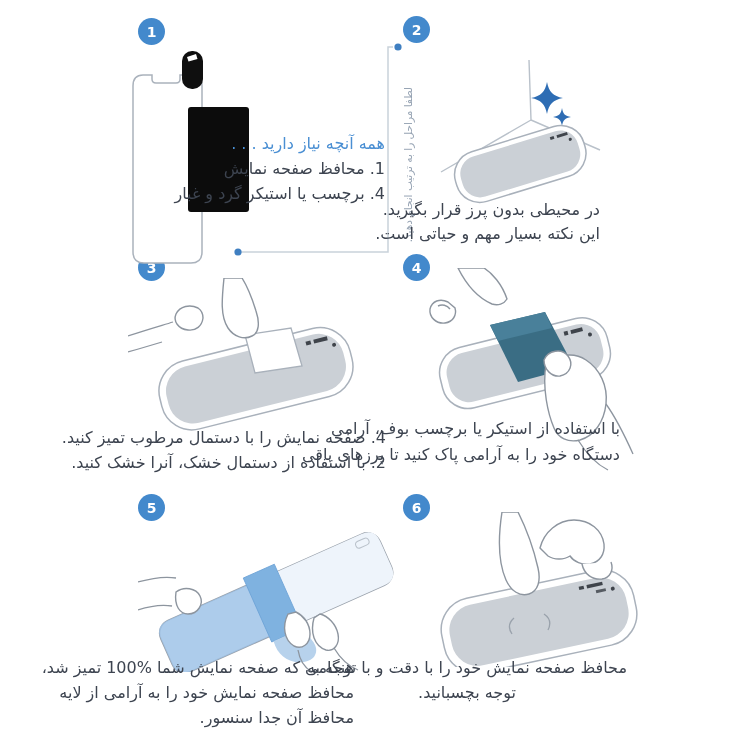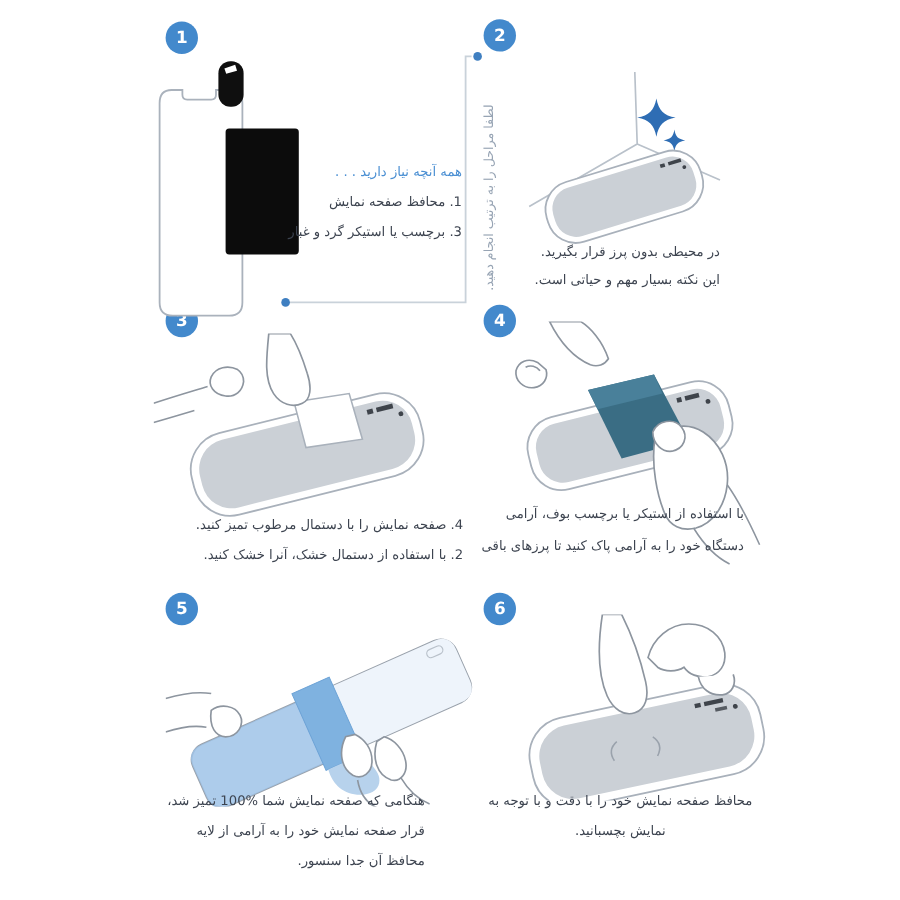--- a/index.html
+++ b/index.html
@@ -7,21 +7,21 @@
     position:relative;width:750px;height:750px;background:#ffffff;overflow:hidden;
     font-family:"DejaVu Sans",sans-serif;
   }
   .badge{
     position:absolute;width:27px;height:27px;border-radius:50%;
     background:#4389cc;color:#ffffff;font-size:14px;font-weight:bold;
     display:flex;align-items:center;justify-content:center;line-height:1;
   }
   .txt{
     position:absolute;direction:rtl;text-align:right;white-space:nowrap;
-    font-size:11px;color:#3d4450;line-height:25px;
+    font-size:16px;color:#3d4450;line-height:25px;
   }
   .txt .accent{color:#4a8fd3;}
   .fig{position:absolute;}
   .note-vertical{
     position:absolute;left:341px;top:148px;width:140px;height:18px;
     transform:rotate(-90deg);transform-origin:center;
     direction:rtl;text-align:center;font-size:10.5px;color:#97a4b4;white-space:nowrap;
   }
 </style>
 </head>
@@ -47,21 +47,21 @@
   <svg class="fig" style="left:125px;top:45px;" width="140" height="225" viewBox="0 0 140 225">
     <path d="M 18 30 H 27 L 27 34 Q 27 38 31 38 L 51 38 Q 55 38 55 34 L 55 30 H 66 Q 77 30 77 41 V 207 Q 77 218 66 218 H 19 Q 8 218 8 207 V 41 Q 8 30 18 30 Z" fill="#ffffff" stroke="#aab2bc" stroke-width="1.5"></path>
     <rect x="57" y="6" width="21" height="38" rx="10" fill="#0f0f0f"></rect>
     <path d="M 62 12 l 9 -3 l 1.5 5 l -9 2.5 Z" fill="#ffffff"></path>
     <rect x="63" y="62" width="61" height="105" rx="3" fill="#0c0c0c"></rect>
   </svg>
 
   <div class="txt" style="right:365px;top:131px;">
     <div class="accent">همه آنچه نیاز دارید . . .</div>
     <div>1. محافظ صفحه نمایش</div>
-    <div>3. برچسب یا استیکر گرد و غبار</div>
+    <div>4. برچسب یا استیکر گرد و غبار</div>
   </div>
 
   <svg class="fig" style="left:425px;top:48px;" width="205" height="160" viewBox="0 0 205 160">
     <path d="M 104 12 L 106 72 M 106 72 L 16 124 M 106 72 L 175 102" fill="none" stroke="#b9c1ca" stroke-width="1.4"></path>
     <path d="M 122 34 C 124 44 128 48 138 50 C 128 52 124 56 122 66 C 120 56 116 52 106 50 C 116 48 120 44 122 34 Z" fill="#2e6db4"></path>
     <path d="M 137 60 C 138 66 140 68 146 69 C 140 70 138 72 137 78 C 136 72 134 70 128 69 C 134 68 136 66 137 60 Z" fill="#2e6db4"></path>
     <g transform="rotate(-17 95 115)">
       <rect x="28" y="90" width="134" height="52" rx="24" fill="#ffffff" stroke="#a9b1bb" stroke-width="1.5"></rect>
       <rect x="34" y="95" width="122" height="42" rx="18" fill="#cbd0d6"></rect>
       <rect x="131" y="99" width="4" height="3" fill="#3f444b"></rect>
@@ -127,37 +127,37 @@
     </g>
     <path d="M 0 60 C 14 56 26 54 38 56 M 0 88 C 12 84 22 82 34 84" fill="none" stroke="#8d959f" stroke-width="1.3"></path>
     <path d="M 38 70 C 46 64 58 66 62 74 C 66 82 60 92 50 92 C 42 92 36 84 38 70 Z" fill="#ffffff" stroke="#8d959f" stroke-width="1.4"></path>
     <path d="M 150 92 C 144 104 146 118 156 124 C 164 128 172 122 172 112 C 172 102 166 94 158 90 Z" fill="#ffffff" stroke="#8d959f" stroke-width="1.4"></path>
     <path d="M 176 96 C 172 110 176 124 188 128 C 196 130 202 122 200 112 C 198 102 190 94 182 92 Z" fill="#ffffff" stroke="#8d959f" stroke-width="1.4"></path>
     <path d="M 160 128 C 162 140 168 148 178 152 M 196 126 C 202 136 210 144 220 148" fill="none" stroke="#8d959f" stroke-width="1.3"></path>
   </svg>
 
   <div class="txt" style="right:396px;top:655px;">
     <div>هنگامی که صفحه نمایش شما %100 تمیز شد،</div>
-    <div>قرار صفحه نمایش خود را به آرامی از لایه</div>
+    <div>محافظ صفحه نمایش خود را به آرامی از لایه</div>
     <div>محافظ آن جدا سنسور.</div>
   </div>
 
   <svg class="fig" style="left:432px;top:512px;" width="215" height="155" viewBox="0 0 215 155">
     <g transform="rotate(-12 105 105)">
       <rect x="8" y="72" width="196" height="76" rx="32" fill="#ffffff" stroke="#a9b1bb" stroke-width="1.5"></rect>
       <rect x="16" y="79" width="180" height="62" rx="26" fill="#cbd0d6"></rect>
       <rect x="152" y="84" width="5" height="3.5" fill="#3f444b"></rect>
       <rect x="160" y="84" width="16" height="3.5" fill="#3f444b"></rect>
       <rect x="168" y="91" width="10" height="3" fill="#565b62"></rect>
       <circle cx="185" cy="93" r="2" fill="#3f444b"></circle>
     </g>
     <path d="M 82 106 q -8 7 -2 16 M 112 102 q 9 6 4 16" fill="none" stroke="#9aa2ac" stroke-width="1.3"></path>
     <path d="M 70 0 C 66 26 66 50 74 68 C 79 79 88 85 97 82 C 106 79 109 69 106 56 C 101 34 92 12 86 0 Z" fill="#ffffff" stroke="#8d959f" stroke-width="1.4"></path>
     <path d="M 108 36 C 112 20 126 8 142 8 C 158 8 170 18 172 32 C 173 42 168 50 158 52 C 150 53 142 50 138 44 C 132 48 122 48 116 44 Z" fill="#ffffff" stroke="#8d959f" stroke-width="1.4"></path>
     <path d="M 150 52 C 152 62 160 68 170 67 C 178 66 182 58 179 50" fill="#ffffff" stroke="#8d959f" stroke-width="1.4"></path>
   </svg>
 
   <div class="txt" style="right:123px;top:655px;text-align:center;">
     <div>محافظ صفحه نمایش خود را با دقت و با توجه به</div>
-    <div>نمایش بچسبانید.</div>
+    <div>توجه بچسبانید.</div>
   </div>
 
 </div>
 
 </body></html>

